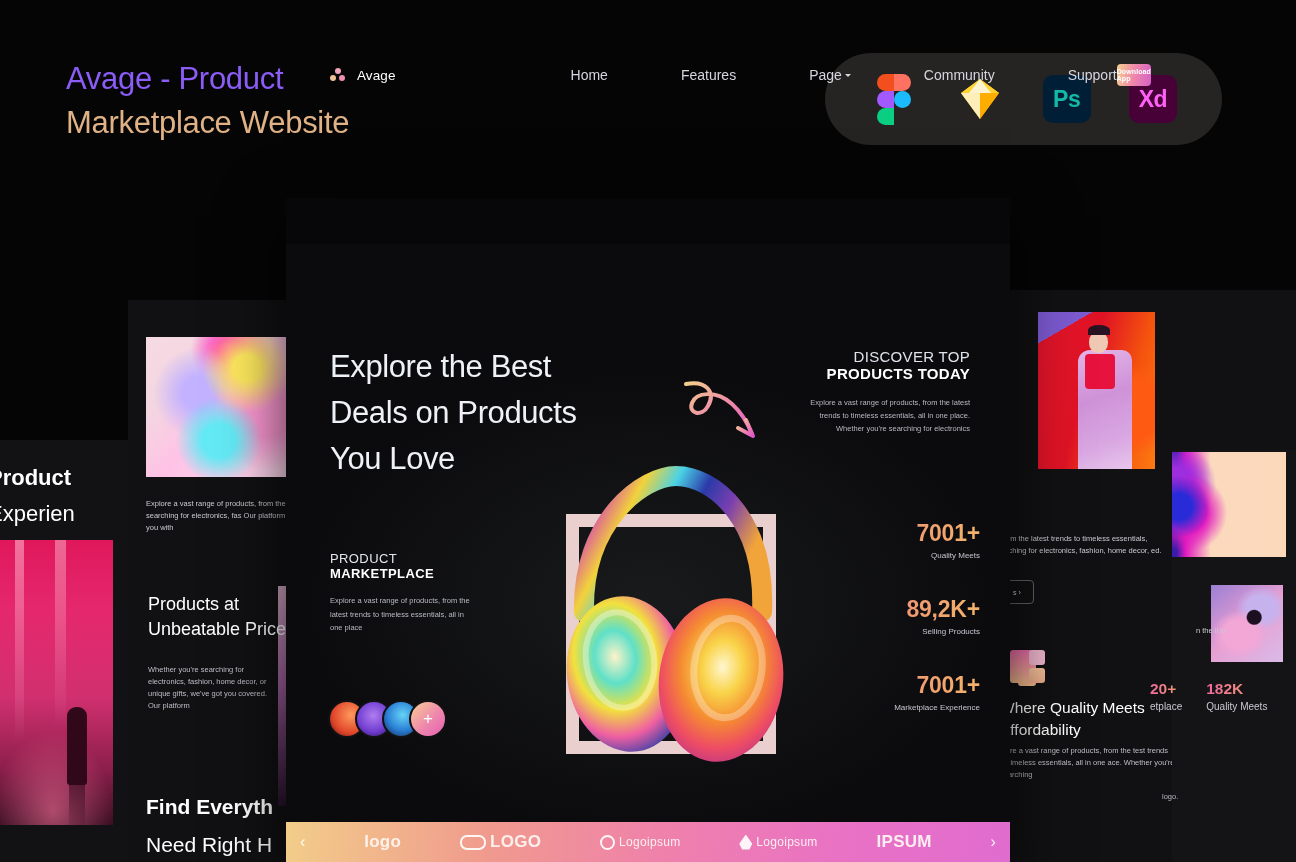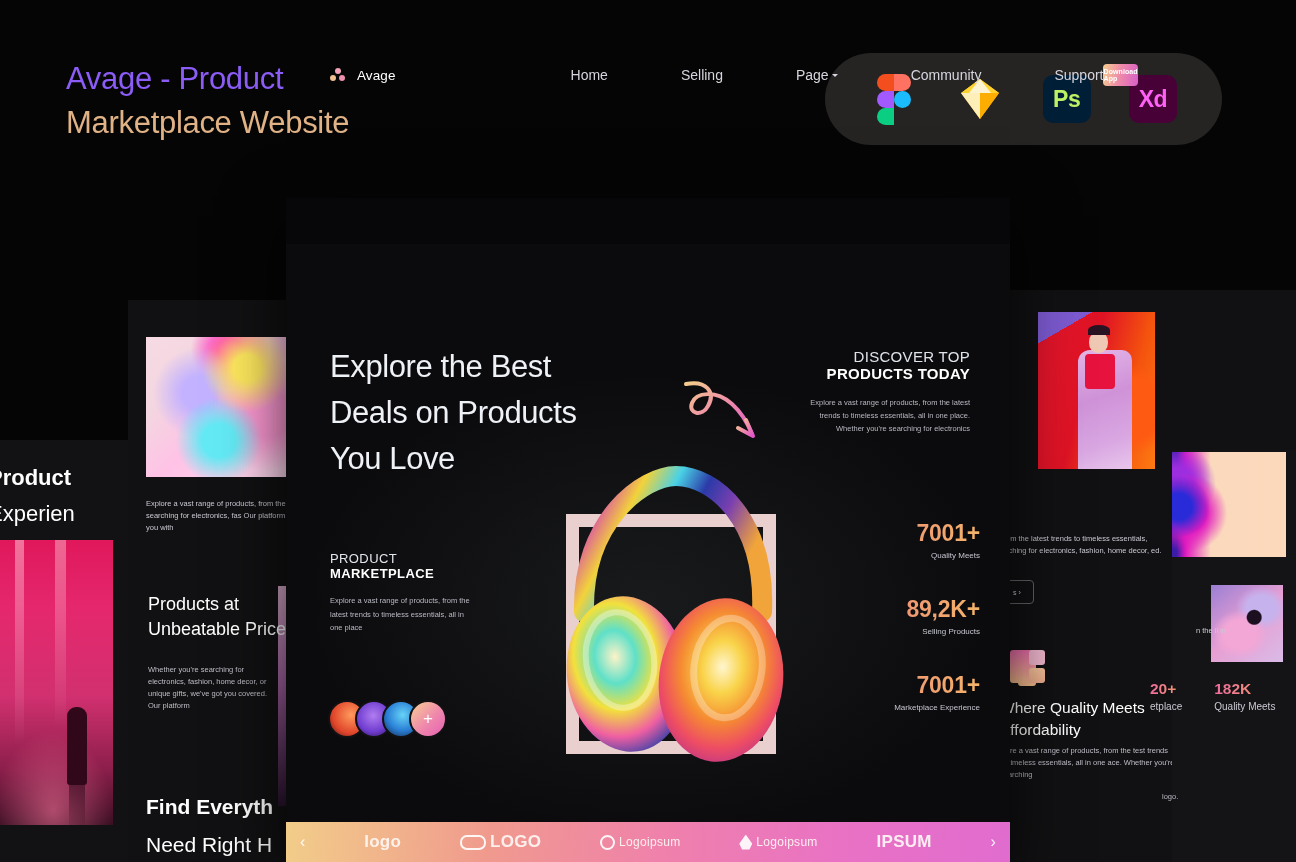--- a/index.html
+++ b/index.html
@@ -30,21 +30,21 @@
   .app-ico { width: 52px; height: 52px; display: flex; align-items: center; justify-content: center; }
   .figma-wrap { width: 34px; height: 50px; position: relative; }
   .fg { position: absolute; width: 17px; height: 17px; }
   .fg.a { left: 0; top: 0; background: #f24e1e; border-radius: 8.5px 0 0 8.5px; }
   .fg.b { left: 17px; top: 0; background: #ff7262; border-radius: 0 8.5px 8.5px 0; }
   .fg.c { left: 0; top: 17px; background: #a259ff; border-radius: 8.5px 0 0 8.5px; }
   .fg.d { left: 17px; top: 17px; background: #1abcfe; border-radius: 50%; }
   .fg.e { left: 0; top: 34px; background: #0acf83; border-radius: 8.5px 0 0 8.5px; }
   .ps-box { width: 48px; height: 48px; background: #001e36; border-radius: 10px;
             display:flex; align-items:center; justify-content:center;
-            color:#bef264; font-size:23px; font-weight:700; letter-spacing:-0.5px; }
+            color:#14b8a6; font-size:23px; font-weight:700; letter-spacing:-0.5px; }
   .xd-box { width: 48px; height: 48px; background: #470137; border-radius: 10px;
             display:flex; align-items:center; justify-content:center;
             color:#ff61f6; font-size:23px; font-weight:700; letter-spacing:-0.5px; }
 
   
   .panel { position: absolute; background: #0d0d0e; }
 
   .pnl-farleft { left: -40px; top: 440px; width: 230px; height: 422px; background: #121214; }
   .farleft-title { position: absolute; left: 28px; top: 20px; width: 210px;
                    font-size: 22px; line-height: 36px; color: #fff; font-weight: 400; white-space: nowrap; }
@@ -130,21 +130,21 @@
       linear-gradient(90deg, #3a1ca8 0 4%, #e21ac0 12%, #fbd9bd 34%, #fcd9bb 100%);
   }
   .swirl-img { position: absolute; left: 1211px; top: 585px; width: 72px; height: 77px;
     background:
       radial-gradient(circle at 60% 42%, #1c1020 0 11%, transparent 13%),
       radial-gradient(ellipse 55% 45% at 40% 64%, #f3a7d6 0 40%, transparent 70%),
       radial-gradient(ellipse 50% 40% at 70% 30%, #c6b3ee 0 40%, transparent 72%),
       linear-gradient(140deg, #9b7fd4, #e79fd2 50%, #d9bbe8);
   }
   .stat-row { position: absolute; left: 1150px; top: 680px; width: 146px;
-              display: flex; gap: 32px; }
+              display: flex; gap: 24px; }
   .st-num { font-size: 15.5px; font-weight: 700;
             background: linear-gradient(90deg,#f06a9c,#f0a06a);
             -webkit-background-clip: text; background-clip: text; color: transparent; }
   .st-lbl { font-size: 10px; color: #c9c9d2; margin-top: 3px; }
   .ri-tail1 { position: absolute; left: 1196px; top: 625px; width: 70px; font-size: 7.5px;
               line-height: 12px; color: #c9c9d2; }
   .ri-tail2 { position: absolute; left: 1162px; top: 792px; width: 70px; font-size: 7.5px;
               color: #b9b9c2; }
   .pink-bit { position: absolute; left: 1018px; top: 650px; width: 18px; height: 36px;
               background: linear-gradient(180deg,#ef6fae,#f7c08d); border-radius:3px; }
@@ -325,21 +325,21 @@
     <div class="brand">
       <span class="brand-mark">
         <span class="bm t"></span>
           <span class="bm l"></span>
           <span class="bm r"></span>
       </span>
       <span class="brand-txt">Avage</span>
     </div>
     <div class="nav-links">
       <span class="nav-link">Home</span>
-      <span class="nav-link">Selling</span>
+      <span class="nav-link">Features</span>
       <span class="nav-link">
         <span>Page</span>
         <i class="caret"></i>
       </span>
       <span class="nav-link">Community</span>
       <span class="nav-link">Support</span>
     </div>
     <div class="dl-btn">Download App</div>
   </div>
 

